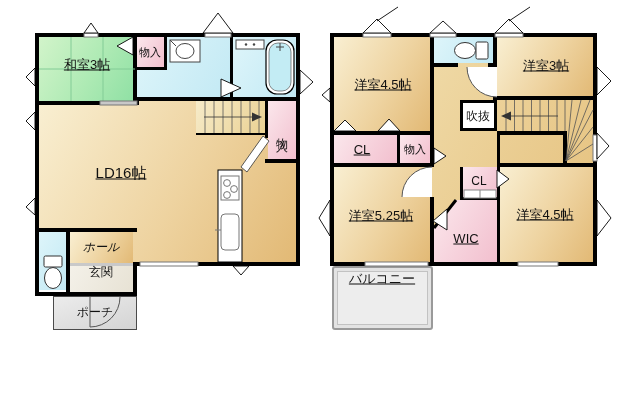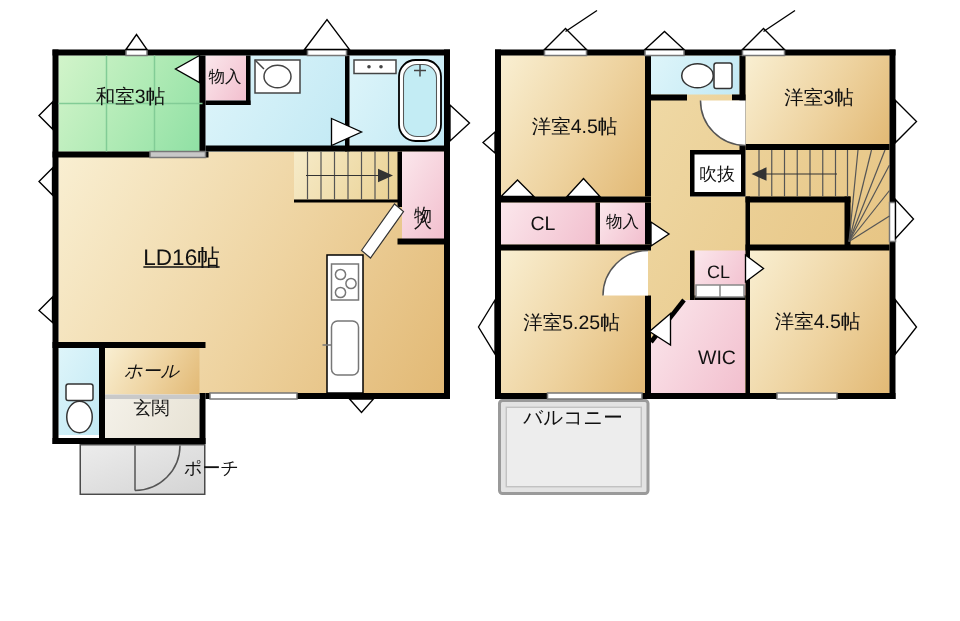--- a/index.html
+++ b/index.html
@@ -12,21 +12,21 @@
   .cyan{background:linear-gradient(120deg,#def5fa,#c2e9f4);}
   .pink{background:linear-gradient(120deg,#fbe7ec,#f2bfce);}
   .stairsbg{background:linear-gradient(120deg,#f6ebc9,#ead193);}
   .genkanbg{background:linear-gradient(120deg,#f4f1e9,#e7e2d4);}
   .graybg{background:linear-gradient(160deg,#ececec,#d4d4d4);}
   .fukinuke{background:#fff;border:3px solid #000;box-sizing:border-box;}
   .balcony{background:#e3e3e3;border:2px solid #9a9a9a;border-radius:3px;box-sizing:border-box;}
   .balcony-inner{position:absolute;left:3px;top:3px;right:3px;bottom:3px;background:#ededed;border:1px solid #c2c2c2;}
   .porch{border:1px solid #4a4a4a;box-sizing:border-box;}
   .lbl{position:absolute;transform:translate(-50%,-50%);white-space:nowrap;color:#111;line-height:1;}
-  .f13{font-size:13px;} .f14{font-size:15px;text-decoration:underline;} .f12{font-size:12px;} .f11{font-size:11px;}
+  .f13{font-size:13px;text-decoration:underline;} .f14{font-size:15px;text-decoration:underline;} .f12{font-size:12px;} .f11{font-size:11px;}
   .vert{writing-mode:vertical-rl;letter-spacing:2px;}
   svg{position:absolute;left:0;top:0;}
   .note{position:absolute;left:148px;top:360px;width:345px;height:31px;background:#fff;
         border:1px solid #8d8d8d;display:flex;align-items:center;justify-content:center;
         font-size:13px;letter-spacing:0.5px;}
 </style>
 </head>
 <body>
 
 <div class="canvas">
@@ -238,26 +238,26 @@
       <polygon points="447,209 433,221 447,230"></polygon>
     </g>
   </svg>
 
   <div class="lbl f13" style="left:87px;top:64px;">和室3帖</div>
   <div class="lbl f11" style="left:150px;top:52px;">物入</div>
   <div class="lbl f14" style="left:121px;top:172px;">LD16帖</div>
   <div class="lbl f12 vert" style="left:282px;top:130px;transform:translate(-50%,-50%);">物入</div>
   <div class="lbl f12" style="left:101px;top:247px;font-style:italic;">ホール</div>
   <div class="lbl f12" style="left:101px;top:272px;">玄関</div>
-  <div class="lbl f12" style="left:95px;top:312px;margin-left:46px;">ポーチ</div>
+  <div class="lbl f12" style="left:95px;top:312px;">ポーチ</div>
 
   <div class="lbl f13" style="left:383px;top:84px;">洋室4.5帖</div>
   <div class="lbl f13" style="left:546px;top:65px;">洋室3帖</div>
   <div class="lbl f12" style="left:478px;top:116px;">吹抜</div>
   <div class="lbl f13" style="left:362px;top:149px;">CL</div>
   <div class="lbl f11" style="left:415px;top:149px;">物入</div>
   <div class="lbl f12" style="left:479px;top:181px;">CL</div>
-  <div class="lbl f13" style="left:478px;top:238px;">WIC</div>
+  <div class="lbl f13" style="left:466px;top:238px;">WIC</div>
   <div class="lbl f13" style="left:381px;top:215px;">洋室5.25帖</div>
   <div class="lbl f13" style="left:545px;top:214px;">洋室4.5帖</div>
   <div class="lbl f13" style="left:382px;top:278px;">バルコニー</div>
 
 </div>
 
 </body></html>

